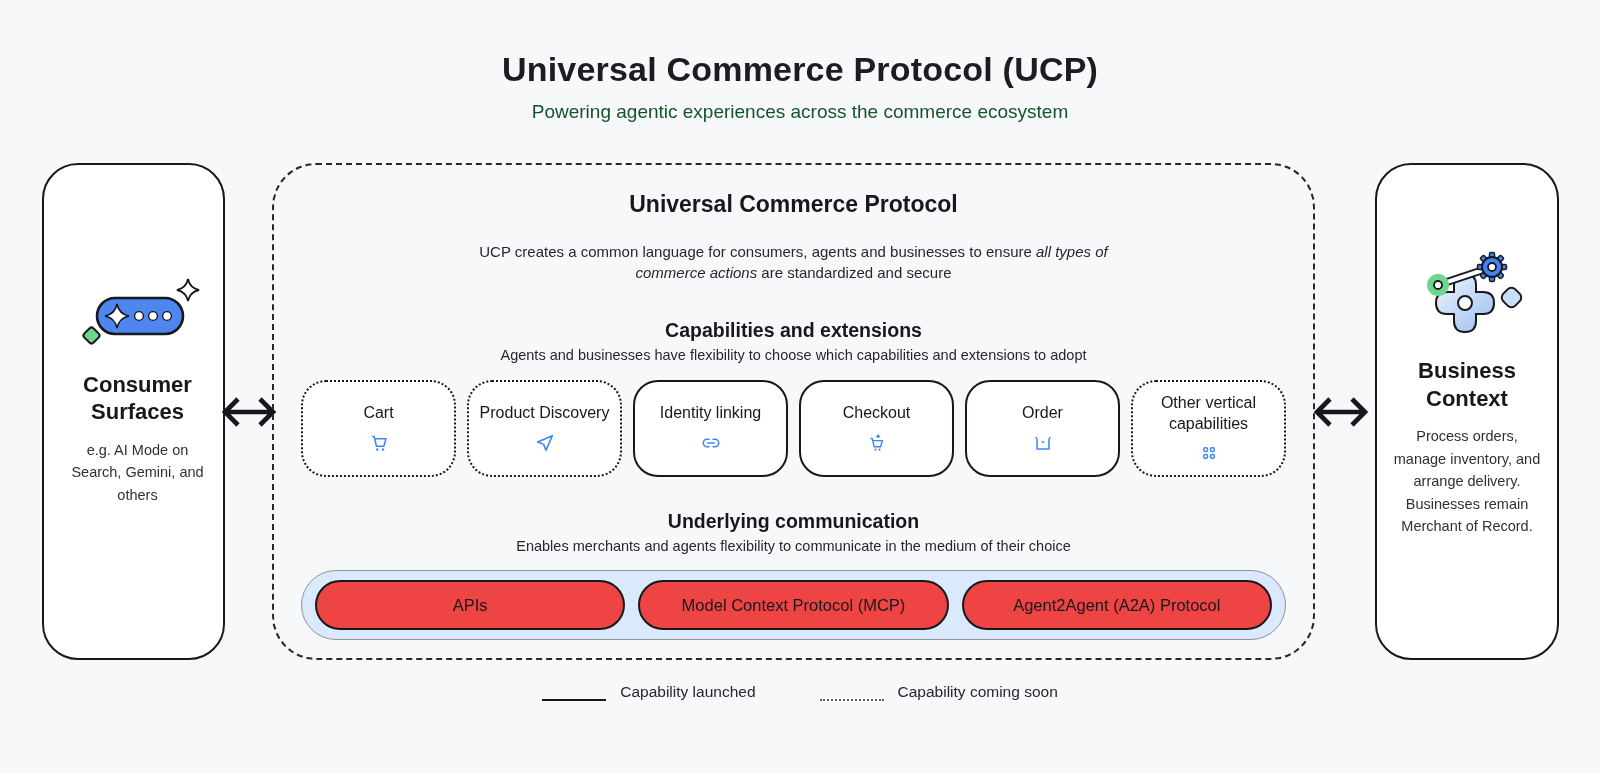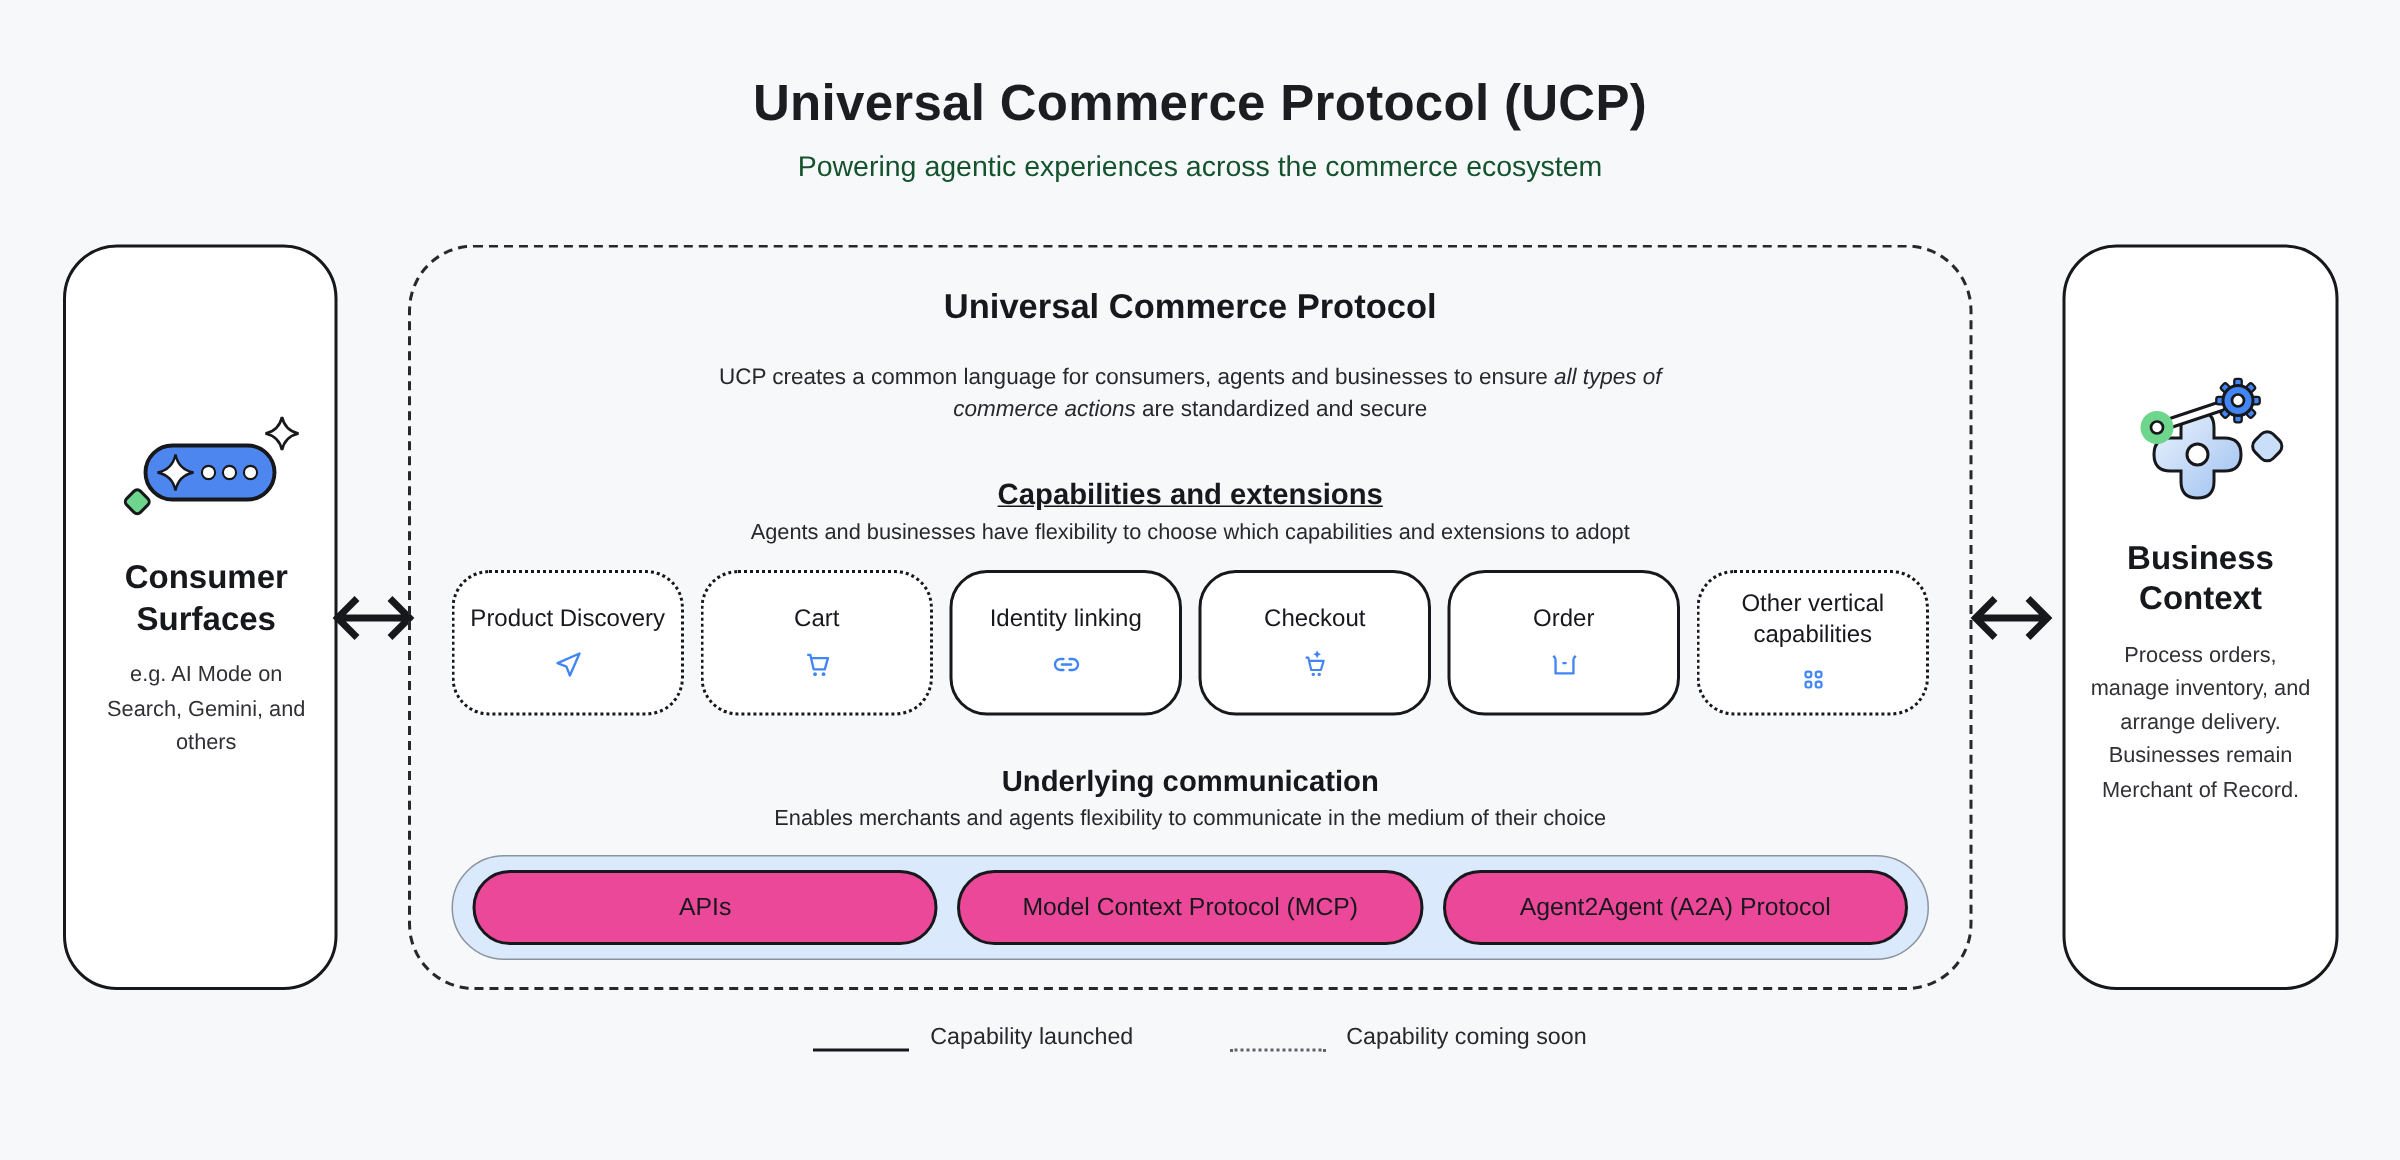--- a/index.html
+++ b/index.html
@@ -32,38 +32,38 @@
   .arrow svg{display:block;}
 
   
   .panel{position:absolute;left:272px;top:163px;width:1043px;height:497px;box-sizing:border-box;
     border:2px dashed #26282c;border-radius:44px;}
   .panel-title{margin-top:26px;text-align:center;font-size:23px;font-weight:700;color:#17181c;}
   .panel-desc{margin:23px auto 0;max-width:660px;text-align:center;
     font-size:15px;color:#26282c;line-height:1.4;}
   .section-title{text-align:center;font-size:19.5px;font-weight:700;color:#17181c;}
   .section-sub{margin-top:5px;text-align:center;font-size:14.5px;color:#26282c;}
-  .cap-section .section-title{margin-top:36px;text-decoration:underline;}
+  .cap-section .section-title{margin-top:36px;}
   .comm-section .section-title{margin-top:33px;}
 
   .cap-row{display:flex;gap:11px;margin:17px 27px 0;}
   .cap-box{flex:1;height:97px;background:#fff;border:2px solid #17181c;border-radius:25px;
     box-sizing:border-box;display:flex;flex-direction:column;align-items:center;
     justify-content:center;gap:8px;text-align:center;padding:4px 8px;}
   .cap-box.status-coming-soon{border-style:dotted;}
   .cap-box.status-launched{border-style:solid;}
   .cap-label{font-size:16px;color:#17181c;line-height:1.3;}
   .cap-icon svg{display:block;}
   .blue-stroke{stroke:var(--accent-blue,#4285f4);fill:none;}
   .blue-fill{fill:var(--accent-blue,#4285f4);}
 
   .comm-bar{margin:16px 27px 0;height:70px;background:var(--light-blue,#dbe9fc);
     border:1px solid #8a949e;border-radius:35px;box-sizing:border-box;
     display:flex;align-items:center;gap:13px;padding:0 13px;}
-  .pill{flex:1;height:50px;background:#ec4899;border:2px solid #17181c;border-radius:25px;
+  .pill{flex:1;height:50px;background:#ef4444;border:2px solid #17181c;border-radius:25px;
     box-sizing:border-box;display:flex;align-items:center;justify-content:center;
     font-size:16.5px;color:#17181c;}
 
   
   .legend{position:absolute;top:683px;left:0;right:0;display:flex;
     justify-content:center;align-items:center;gap:64px;}
   .legend-item{display:flex;align-items:flex-end;gap:14px;font-size:15.5px;color:#26282c;}
   .line-solid{width:64px;height:0;border-top:2px solid #17181c;}
   .line-dotted{width:64px;height:0;border-top:2.5px dotted #5f6368;}
 </style>
@@ -103,35 +103,35 @@
     <div class="panel-title">Universal Commerce Protocol</div>
     <div class="panel-desc"><span>UCP creates a common language for consumers, agents and businesses to ensure </span><em>all types of commerce actions</em><span> are standardized and secure</span></div>
 
     <div class="cap-section">
       <div class="section-title">Capabilities and extensions</div>
       <div class="section-sub">Agents and businesses have flexibility to choose which capabilities and extensions to adopt</div>
 
       <div class="cap-row">
 
         <div class="cap-box status-coming-soon">
-          <div class="cap-label">Product Discovery</div>
-          <span class="cap-icon">
-            <svg width="22" height="22" viewBox="0 0 24 24">
-              <path class="blue-stroke" d="M4 11 L20 4 L13 20 L10.5 13.5 Z" stroke-width="1.7" stroke-linejoin="round"></path>
-            </svg>
-          </span>
-        </div>
-
-        <div class="cap-box status-coming-soon">
           <div class="cap-label">Cart</div>
           <span class="cap-icon">
             <svg width="22" height="22" viewBox="0 0 24 24">
               <path class="blue-stroke" d="M4.5 5 H6.8 L9.2 15.5 H17.3 L19.6 7.4 H7.3" stroke-width="1.7" stroke-linejoin="round"></path>
               <circle class="blue-fill" cx="10.2" cy="19" r="1.35"></circle>
               <circle class="blue-fill" cx="16.4" cy="19" r="1.35"></circle>
+            </svg>
+          </span>
+        </div>
+
+        <div class="cap-box status-coming-soon">
+          <div class="cap-label">Product Discovery</div>
+          <span class="cap-icon">
+            <svg width="22" height="22" viewBox="0 0 24 24">
+              <path class="blue-stroke" d="M4 11 L20 4 L13 20 L10.5 13.5 Z" stroke-width="1.7" stroke-linejoin="round"></path>
             </svg>
           </span>
         </div>
 
         <div class="cap-box status-launched">
           <div class="cap-label">Identity linking</div>
           <span class="cap-icon">
             <svg width="22" height="22" viewBox="0 0 24 24">
               <path class="blue-stroke" d="M9.8 16 H7.6 a4 4 0 0 1 0 -8 H9.8 M14.2 8 h2.2 a4 4 0 0 1 0 8 H14.2 M8.6 12 H15.4" stroke-width="1.7" stroke-linecap="round"></path>
             </svg>

